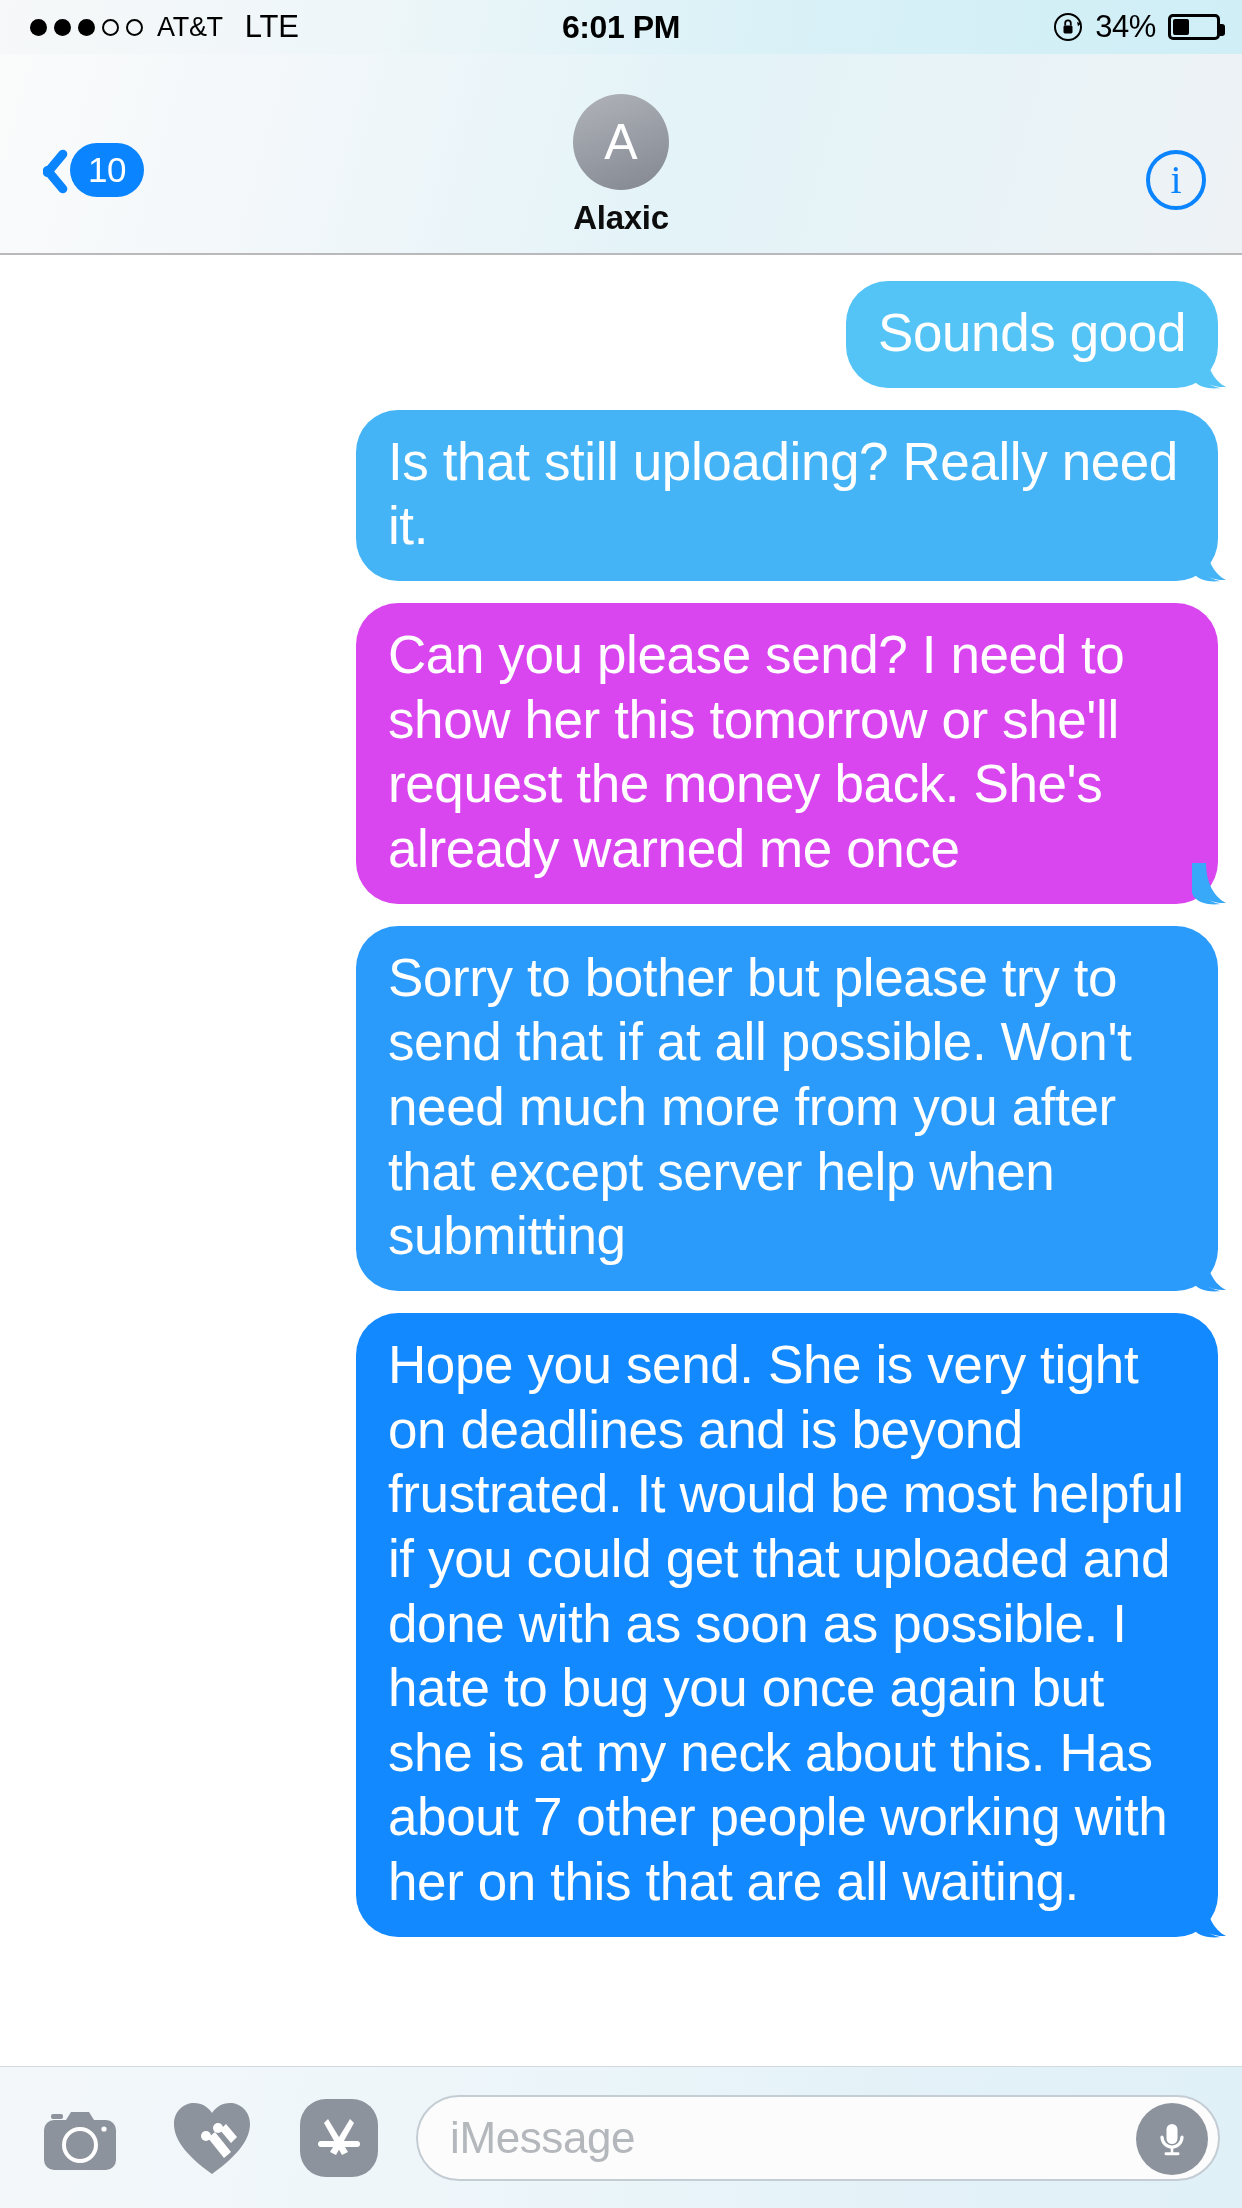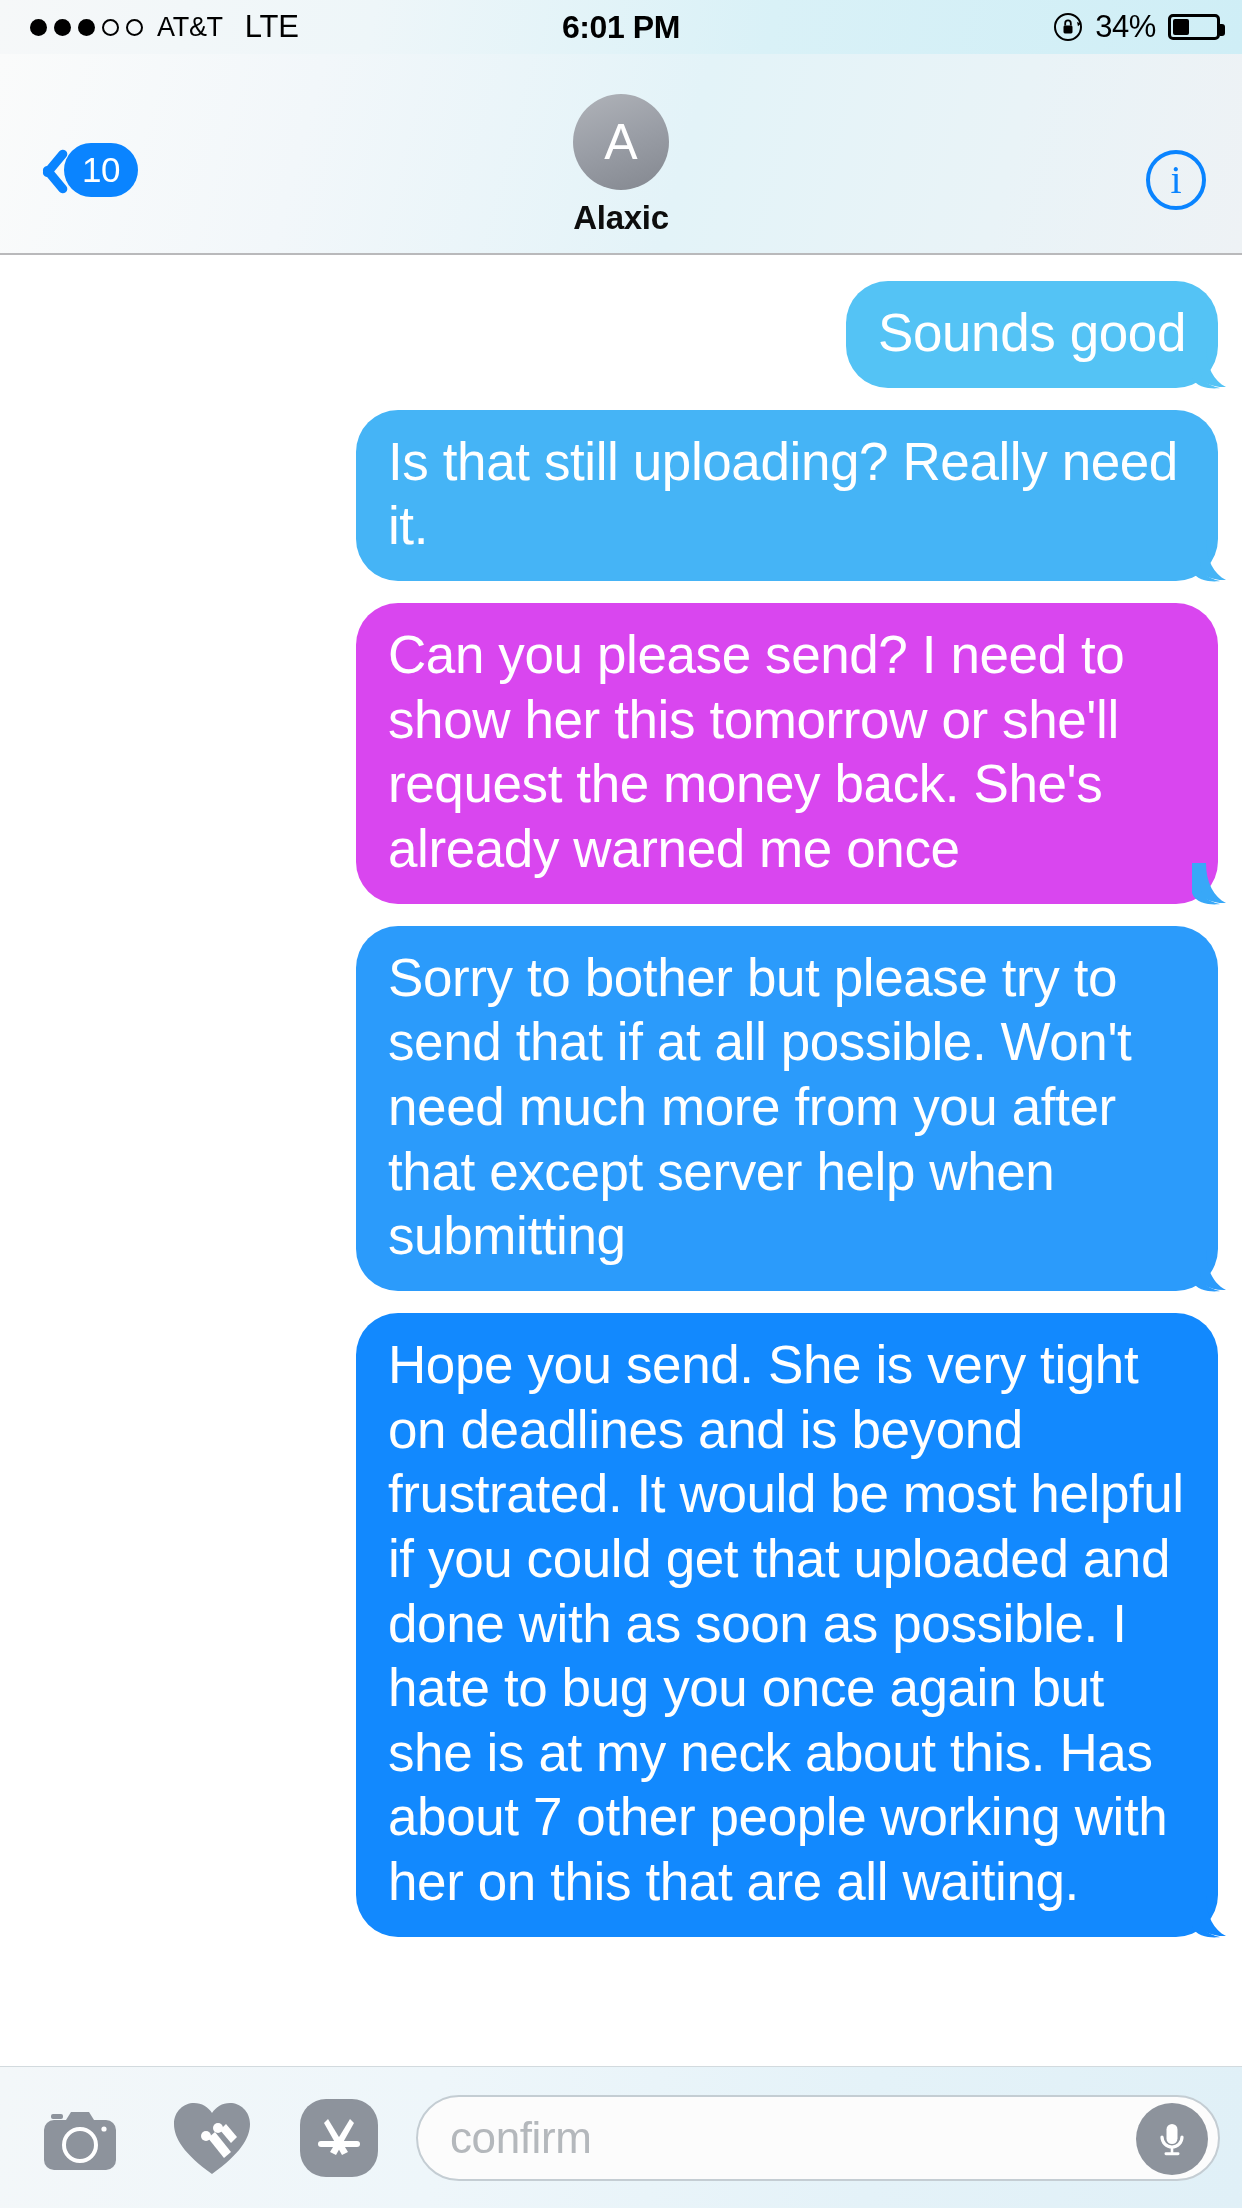--- a/index.html
+++ b/index.html
@@ -40,21 +40,21 @@
 
   
   .navbar{
     position:absolute; top:54px; left:0; width:1242px; height:201px;
     background:linear-gradient(105deg,#fafbfb 0%,#f2f7fa 25%,#e3f3f8 55%,#e9f3f7 80%,#eef2f5 100%);
     border-bottom:2px solid #b9b9bb;
     z-index:28;
   }
   .back-btn{
     position:absolute; left:26px; top:88px;
-    display:flex; align-items:center; gap:4px;
+    display:flex; align-items:center; gap:10px;
   }
   .chev{ width:34px; height:56px; position:relative; }
   .chev::before, .chev::after{
     content:""; position:absolute; left:14px; width:9px; height:33px;
     background:#0a84ff; border-radius:5px;
   }
   .chev::before{ top:1px; transform:rotate(40deg); transform-origin:bottom center; }
   .chev::after{ top:25px; transform:rotate(-40deg); transform-origin:top center; }
   .badge{
     min-width:74px; height:54px; border-radius:27px; background:#0a84ff;
@@ -232,21 +232,21 @@
     </div>
     <div class="tb-icon">
       <svg class="icon-appstore" viewBox="0 0 82 82">
         <rect x="2" y="2" width="78" height="78" rx="26" fill="#8d939c"></rect>
         <path d="M30 22 l-4 4 l18 32 l6 -3 z" fill="#fff"></path>
         <path d="M52 22 l4 4 l-18 32 l-6 -3 z" fill="#fff"></path>
         <rect x="20" y="44" width="42" height="6" rx="3" fill="#fff"></rect>
       </svg>
     </div>
     <div class="input-wrap">
-      <span class="ph">confirm</span>
+      <span class="ph">iMessage</span>
       <span class="mic">
         <svg width="42" height="42" viewBox="0 0 42 42">
           <rect x="15.5" y="6" width="11" height="20" rx="5.5" fill="#fff"></rect>
           <path d="M11 19 a10 10 0 0 0 20 0" fill="none" stroke="#fff" stroke-width="3.2" stroke-linecap="round"></path>
           <rect x="19.7" y="28" width="2.6" height="7" fill="#fff"></rect>
           <rect x="13.5" y="34.3" width="15" height="2.9" rx="1.4" fill="#fff"></rect>
         </svg>
       </span>
     </div>
   </div>

